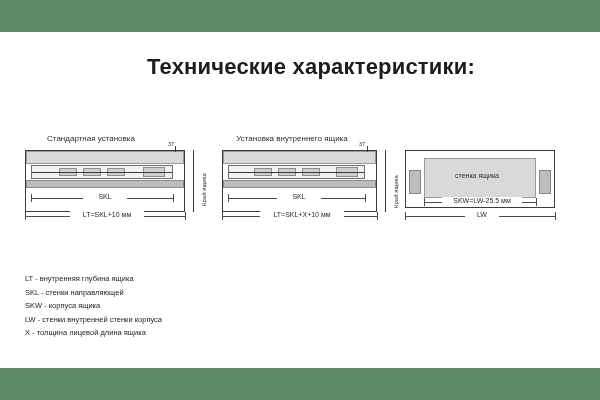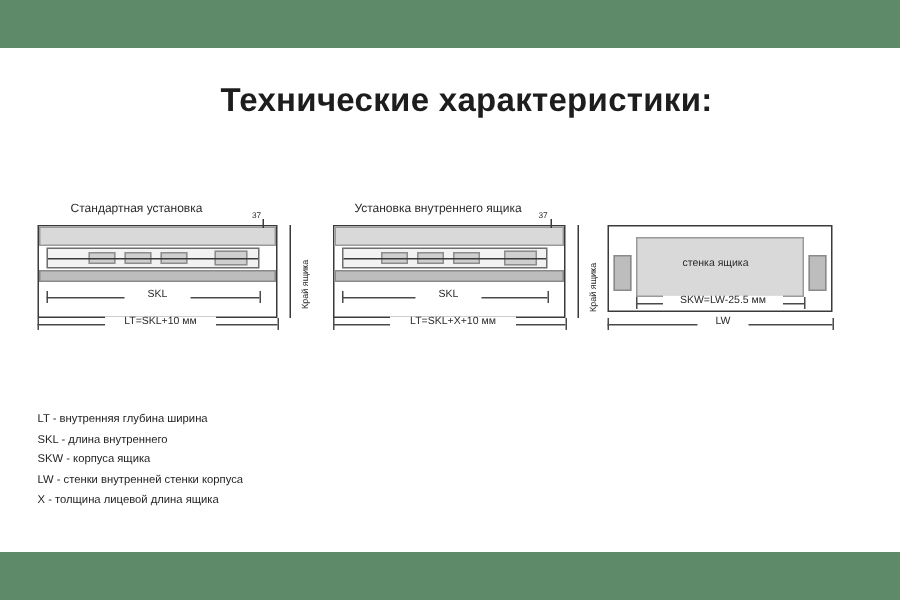--- a/index.html
+++ b/index.html
@@ -254,21 +254,21 @@
       <div class="tick" style="left:131px; top:48px; height:8px;"></div>
       <div class="dim-label" style="left:37px; top:47px; width:76px;">SKW=LW-25.5 мм</div>
 
       <div class="dimline" style="left:0; top:66px; width:150px;"></div>
       <div class="tick" style="left:0; top:62px; height:8px;"></div>
       <div class="tick" style="left:150px; top:62px; height:8px;"></div>
       <div class="dim-label" style="left:60px; top:61px; width:30px;">LW</div>
     </div>
 
     <div class="legend">
-      <div class="legend-row">LT - внутренняя глубина ширина</div>
-      <div class="legend-row">SKL - длина внутреннего</div>
+      <div class="legend-row">LT - внутренняя глубина ящика</div>
+      <div class="legend-row">SKL - стенки направляющей</div>
       <div class="legend-row">SKW - корпуса ящика</div>
       <div class="legend-row">LW - стенки внутренней стенки корпуса</div>
       <div class="legend-row">X - толщина лицевой длина ящика</div>
     </div>
 
   </div>
 </div>
 
 </body></html>

